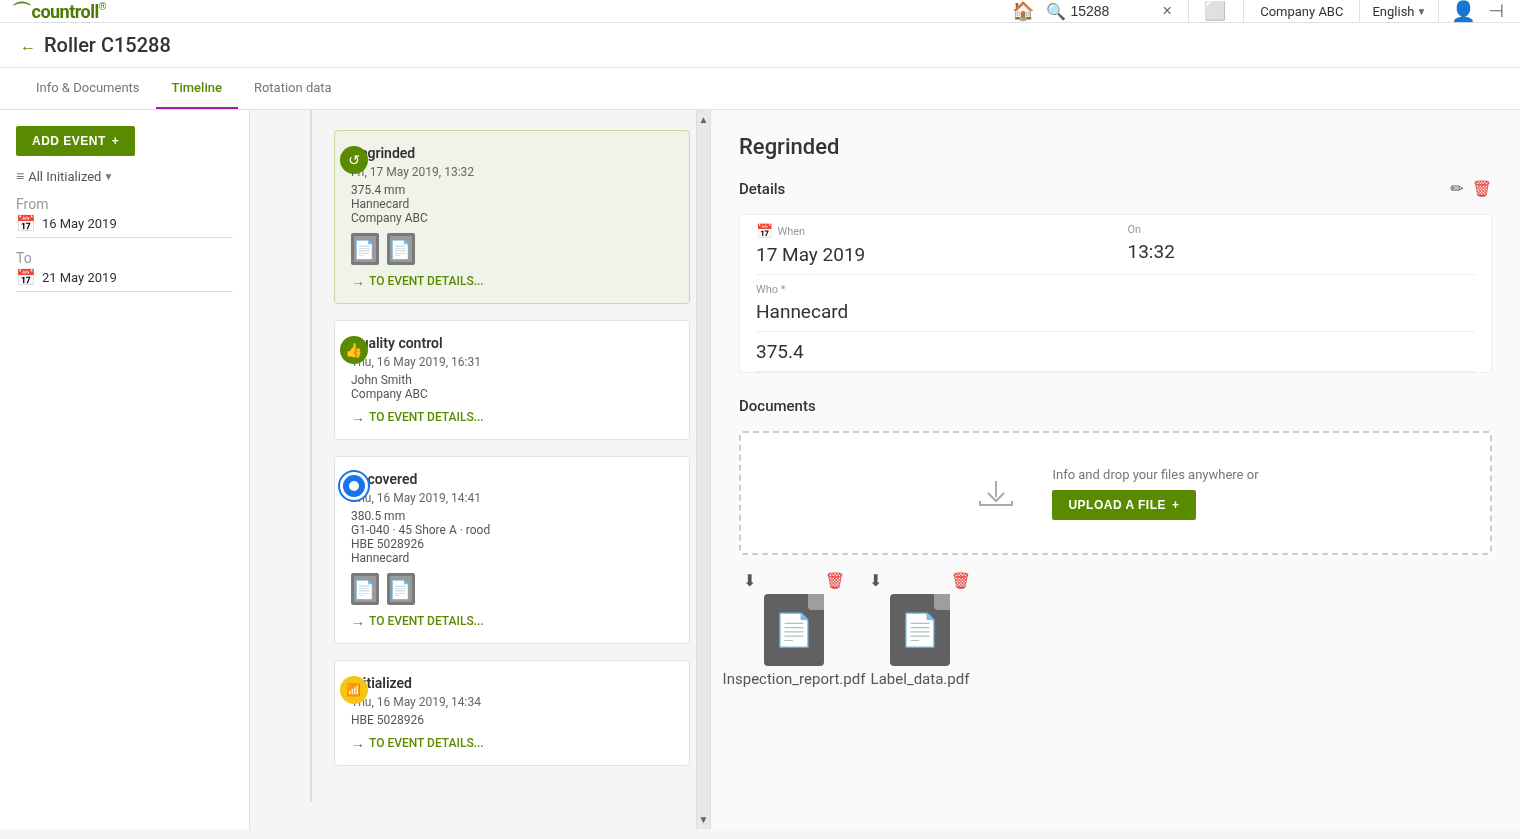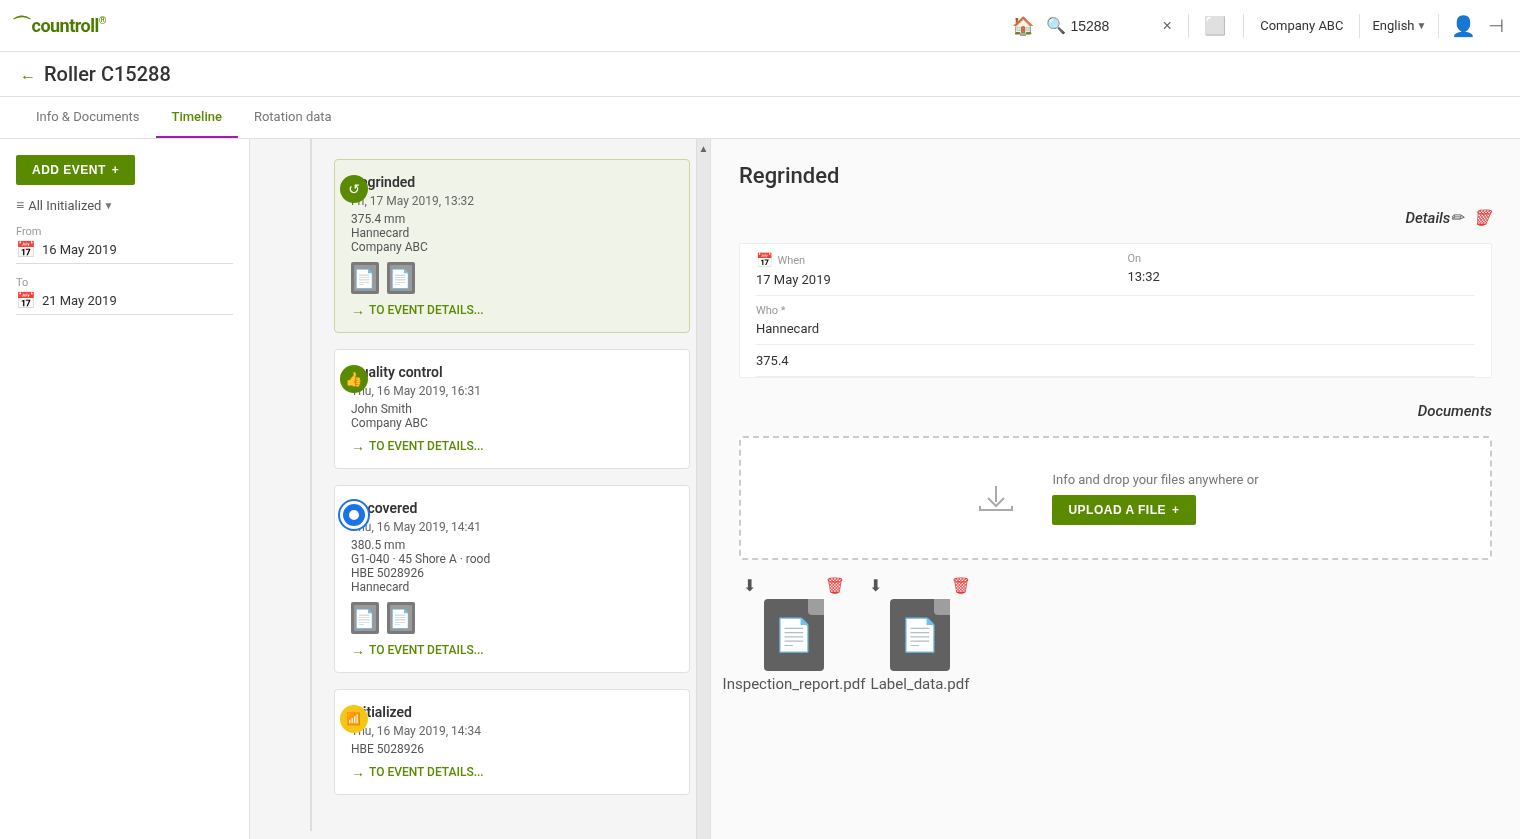--- a/index.html
+++ b/index.html
@@ -1,21 +1,21 @@
 <!DOCTYPE html>
 <html><head>
   <meta charset="utf-8">
   <style>
     * { box-sizing: border-box; margin: 0; padding: 0; }
     body { font-family: 'Roboto', Arial, sans-serif; font-size: 13px; color: #333; background: #f5f5f5; }
 
     
     .topnav {
       display: flex; align-items: center; background: #fff;
-      border-bottom: 1px solid #e0e0e0; height: 52px; padding: 0 12px;
+      border-bottom: 1px solid #e0e0e0; height: 23px; padding: 0 12px;
       position: relative; z-index: 10;
     }
     .topnav-logo { display: flex; align-items: center; flex: 1; }
     .topnav-right { display: flex; align-items: center; gap: 4px; }
     .topnav-icon-btn {
       background: none; border: none; cursor: pointer;
       padding: 4px 8px; color: #666; font-size: 18px;
       display: flex; align-items: center;
     }
     .search-box {
@@ -78,21 +78,21 @@
     }
     .filter-row {
       display: flex; align-items: center; gap: 4px;
       font-size: 13px; color: #555;
     }
     .filter-dropdown { display: flex; align-items: center; gap: 2px; cursor: pointer; }
     .filter-caret { font-size: 10px; color: #777; }
     .date-field {
       display: flex; flex-direction: column; gap: 2px;
     }
-    .date-label { font-size: 11px; color: #999; }
+    .date-label { font-size: 14px; color: #999; }
     .date-input-row {
       display: flex; align-items: center; gap: 6px;
       border-bottom: 1px solid #ddd; padding-bottom: 4px;
     }
     .date-icon { color: #5a8a00; font-size: 16px; }
     .date-value { font-size: 13px; color: #333; }
 
     
     .timeline-section {
       flex: 0 0 460px; overflow-y: auto; background: #f5f5f5;
@@ -147,32 +147,31 @@
     
     .right-panel {
       flex: 1; background: #fafafa; border-left: 1px solid #e0e0e0;
       overflow-y: auto; padding: 24px 28px;
     }
     .panel-title { font-size: 22px; font-weight: 500; color: #333; margin-bottom: 20px; }
     .panel-section { margin-bottom: 24px; }
     .panel-section-title {
       font-size: 15px; font-weight: 500; color: #333;
       margin-bottom: 16px; display: flex; align-items: center;
-      justify-content: flex-end;
-      font-style: italic;
+      justify-content: space-between;
     }
     .panel-actions { display: flex; gap: 8px; }
     .edit-icon { color: #555; cursor: pointer; font-size: 16px; }
     .delete-icon { color: #e53935; cursor: pointer; font-size: 16px; }
     .detail-field {
       padding: 8px 0; border-bottom: 1px solid #eee;
     }
     .detail-field.full { grid-column: 1 / -1; }
     .detail-field-label { font-size: 11px; color: #999; margin-bottom: 4px; display: flex; align-items: center; gap: 4px; }
-    .detail-field-value { font-size: 13px; color: #333; }
+    .detail-field-value { font-size: 19px; color: #333; }
     .detail-field-icon { color: #5a8a00; font-size: 14px; }
 
     .when-on-row {
       display: grid; grid-template-columns: 1fr 1fr; gap: 0;
     }
     .when-field {
       padding: 8px 12px 8px 0; border-bottom: 1px solid #eee;
     }
     .on-field {
       padding: 8px 0 8px 12px; border-bottom: 1px solid #eee;

